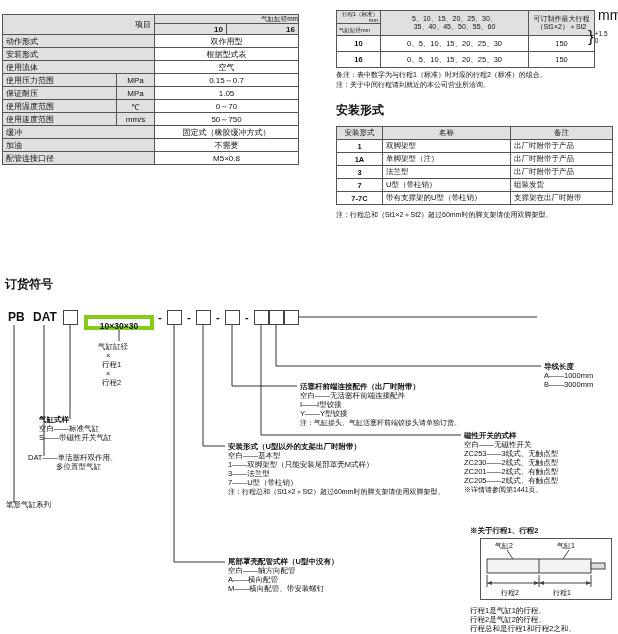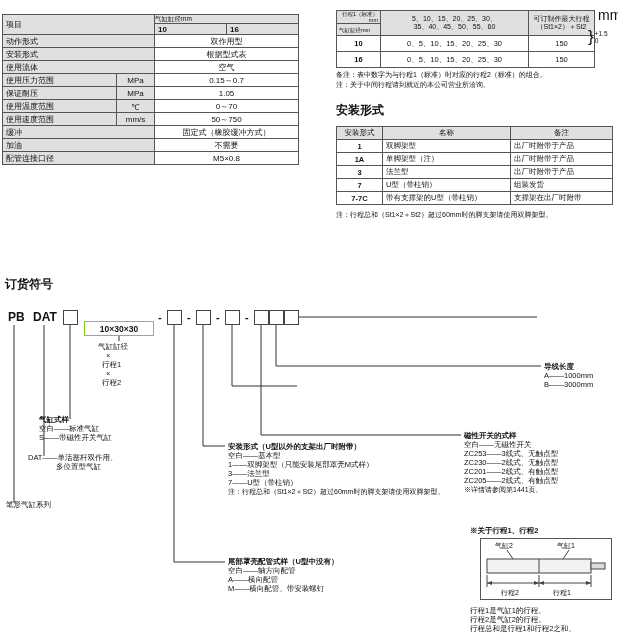--- a/index.html
+++ b/index.html
@@ -6,21 +6,21 @@
   html,body{background:#fff}
   .page{position:relative;width:618px;height:634px;background:#fff;overflow:hidden;
         font-family:"Liberation Sans",sans-serif;color:#111;font-size:8px}
   table{border-collapse:collapse}
   th,td{border:1px solid #555;font-weight:normal}
   .mmlbl{position:absolute;left:598px;top:7px;font-size:14px}
 
   
   .spec{position:absolute;left:2px;top:14px;width:296px;font-size:8px;table-layout:fixed}
   .spec th,.spec td{padding:0 3px;height:13px}
-  .spec th{background:#e0e0e0;text-align:left}
+  .spec th{background:#e0e0e0;text-align:right}
   .spec .tinyh{font-size:6.5px;height:8px;line-height:8px;padding:0}
   .spec .boreval{height:11px;font-weight:bold}
   .spec .lbl{background:#e0e0e0;text-align:left}
   .spec .unit{background:#e0e0e0;text-align:center}
   .spec .val{text-align:center;background:#fff}
 
   
   .stk{position:absolute;left:336px;top:10px;width:258px;font-size:7.5px;table-layout:fixed}
   .stk th{background:#e0e0e0;font-size:7px;line-height:8px;padding:0 2px;text-align:center}
   .stk .crn{font-size:5.5px;line-height:6px}
@@ -40,21 +40,21 @@
   .mnt th{background:#e0e0e0;height:13px;text-align:center;padding:0 2px}
   .mnt td{height:13px;padding:0 3px;background:#fff}
   .mnt .cc{text-align:center;font-weight:bold}
 
   
   .ordering{position:absolute;left:0;top:270px;width:618px;height:364px}
   .lines{position:absolute;left:0;top:0;pointer-events:none}
   .lines polyline{fill:none;stroke:#333;stroke-width:1}
   .code{position:absolute;top:40px;font-weight:bold;font-size:12px;line-height:15px}
   .cbox{position:absolute;top:40px;width:15px;height:15px;border:1px solid #444;background:#fff}
-  .sizebox{position:absolute;top:51px;left:84px;width:70px;height:15px;border:1px solid #84cc16;
+  .sizebox{position:absolute;top:45px;left:84px;width:70px;height:15px;border:4px solid #84cc16;
            text-align:center;font-size:8.5px;font-weight:bold;line-height:14px;background:#fff}
   .dash{position:absolute;top:40px;font-weight:bold;font-size:11px;line-height:15px}
   .ann{position:absolute;font-size:7.5px;line-height:9px;white-space:nowrap}
   .ann .t{font-weight:bold}
   .ann .n{font-size:7px}
   .diagbox{position:absolute;left:480px;top:268px;width:132px;height:62px;border:1px solid #555;background:#fff}
 </style>
 </head>
 <body>
 
@@ -273,20 +273,27 @@
       <div class="n">注：行程总和（St1×2＋St2）超过60mm时的脚支架请使用双脚架型。</div>
     </div>
 
     <div class="ann" style="left:228px;top:287px">
       <div class="t">尾部罩壳配管式样（U型中没有）</div>
       <div>空白——轴方向配管</div>
       <div>A——横向配管</div>
       <div>M——横向配管、带安装螺钉</div>
     </div>
 
+    <div class="ann" style="left:300px;top:112px">
+      <div class="t">活塞杆前端连接配件（出厂时附带）</div>
+      <div>空白——无活塞杆前端连接配件</div>
+      <div>I——I型铰接</div>
+      <div>Y——Y型铰接</div>
+      <div class="n">注：气缸接头、气缸活塞杆前端铰接头请单独订货。</div>
+    </div>
 
 
     <div class="ann" style="left:544px;top:92px">
       <div class="t">导线长度</div>
       <div>A——1000mm</div>
       <div>B——3000mm</div>
     </div>
 
     <div class="ann" style="left:464px;top:161px">
       <div class="t">磁性开关的式样</div>

